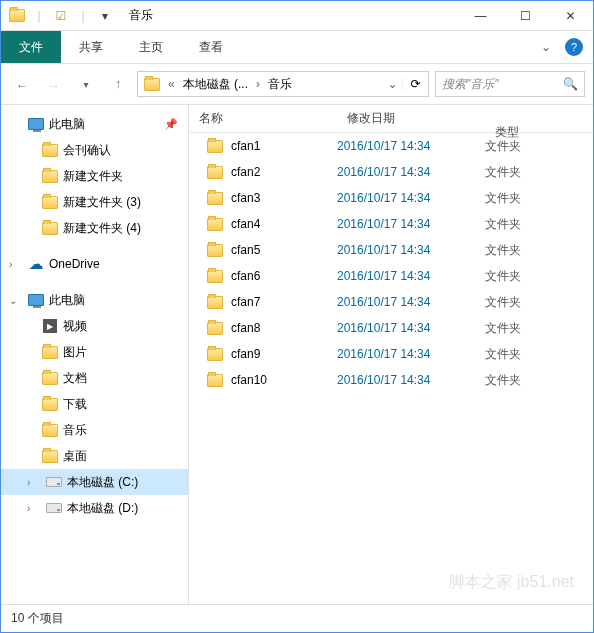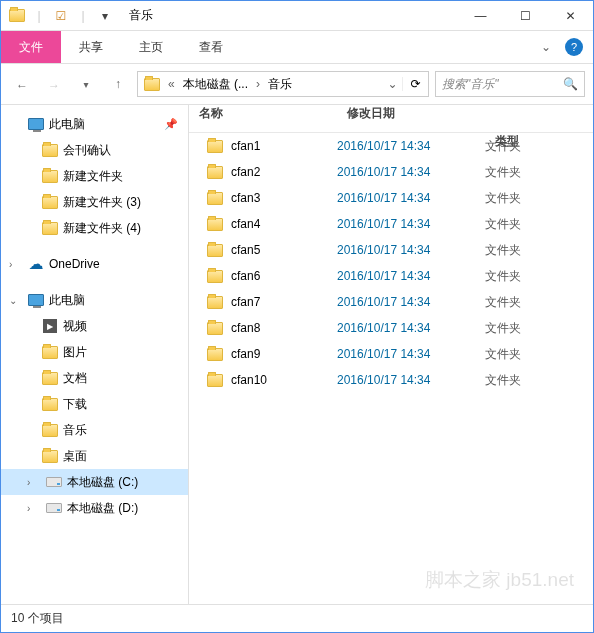--- a/index.html
+++ b/index.html
@@ -8,21 +8,21 @@
 
 .titlebar { height: 30px; display: flex; align-items: center; background: #fff; border-bottom: 1px solid #e0e0e0; }
 .qat { display: flex; align-items: center; gap: 2px; padding: 0 6px; }
 .qat .icon { width: 20px; height: 20px; display: flex; align-items: center; justify-content: center; }
 .title-text { margin-left: 8px; flex: 1; }
 .win-controls { display: flex; }
 .win-btn { width: 45px; height: 30px; display: flex; align-items: center; justify-content: center; color: #333; }
 
 
 .ribbon { height: 33px; display: flex; align-items: stretch; border-bottom: 1px solid #e0e0e0; }
-.file-tab { background: #ec4899; color: #fff; padding: 0 18px; display: flex; align-items: center; }
+.file-tab { background: #0f766e; color: #fff; padding: 0 18px; display: flex; align-items: center; }
 .ribbon-tab { padding: 0 18px; display: flex; align-items: center; color: #333; }
 .ribbon-spacer { flex: 1; }
 .ribbon-right { display: flex; align-items: center; gap: 14px; padding-right: 10px; }
 .help-icon { width: 18px; height: 18px; border-radius: 50%; background: #1979ca; color: #fff; display: flex; align-items: center; justify-content: center; font-size: 11px; }
 
 
 .addrbar { height: 40px; display: flex; align-items: center; padding: 6px 8px; gap: 6px; }
 .nav-arrow { width: 26px; height: 26px; display: flex; align-items: center; justify-content: center; color: #666; }
 .nav-arrow.disabled { color: #ccc; }
 .addr-box { flex: 1; height: 26px; border: 1px solid #ccc; display: flex; align-items: center; }
@@ -40,21 +40,21 @@
 .tree-item { display: flex; align-items: center; height: 26px; padding-left: 8px; gap: 4px; }
 .tree-item.indent1 { padding-left: 40px; }
 .tree-item.selected { background: #cce8ff; }
 .expander { width: 14px; color: #666; font-size: 10px; }
 .tree-item .ticon { width: 18px; height: 18px; display: flex; align-items: center; justify-content: center; }
 .tree-item .label { white-space: nowrap; }
 .tree-gap { height: 10px; }
 .pin { color: #666; margin-left: auto; margin-right: 10px; font-size: 11px; }
 
 .content { flex: 1; display: flex; flex-direction: column; }
-.col-headers { display: flex; height: 28px; align-items: flex-start; border-bottom: 1px solid #e8e8e8; color: #444; font-weight: bold; }
+.col-headers { display: flex; height: 28px; align-items: center; border-bottom: 1px solid #e8e8e8; color: #444; }
 .col-headers > div { padding-left: 10px; }
 .col-name { width: 148px; }
 .col-date { width: 148px; }
 .col-type { flex: 1; margin-top: 28px; }
 .file-list { flex: 1; overflow: auto; }
 .file-row { display: flex; align-items: center; height: 26px; }
 .file-row .cell-name { width: 148px; display: flex; align-items: center; gap: 8px; padding-left: 18px; }
 .file-row .cell-date { width: 148px; color: #0369a1; }
 .file-row .cell-type { flex: 1; color: #555; }
 
@@ -62,21 +62,21 @@
 
 
 .folder-icon { width: 16px; height: 13px; background: linear-gradient(#ffe9a6,#f7ca4d); border: 1px solid #e0b63e; border-radius: 1px; position: relative; }
 .folder-icon::before { content:""; position:absolute; top:-3px; left:0; width:6px; height:3px; background:#f7ca4d; border:1px solid #e0b63e; border-bottom:none; border-radius:1px 1px 0 0;}
 .pc-icon { width:16px; height:12px; background:#4aa3df; border:1px solid #2a6fa0; border-radius:1px; position:relative;}
 .pc-icon::after { content:""; position:absolute; bottom:-3px; left:4px; width:8px; height:2px; background:#888;}
 .drive-icon { width:16px; height:10px; background:#e8e8e8; border:1px solid #aaa; border-radius:1px; position:relative;}
 .drive-icon::after { content:""; position:absolute; bottom:1px; right:1px; width:3px; height:2px; background:#4aa3df;}
 .cloud-icon { color:#0a64a4; font-size:15px; }
 .vid-icon { width:14px; height:14px; background:#555; display:flex; align-items:center; justify-content:center; color:#fff; font-size:8px;}
-.watermark { position:absolute; right:20px; bottom:40px; color:rgba(0,0,0,0.12); font-size:19px; pointer-events:none;}
+.watermark { position:absolute; right:20px; bottom:40px; color:rgba(0,0,0,0.12); font-size:16px; pointer-events:none;}
 </style>
 </head>
 <body>
 
 <div class="titlebar">
   <div class="qat">
     <span class="icon">
         <span class="folder-icon"></span>
       </span>
     <span class="icon" style="color:#ccc">|</span>

